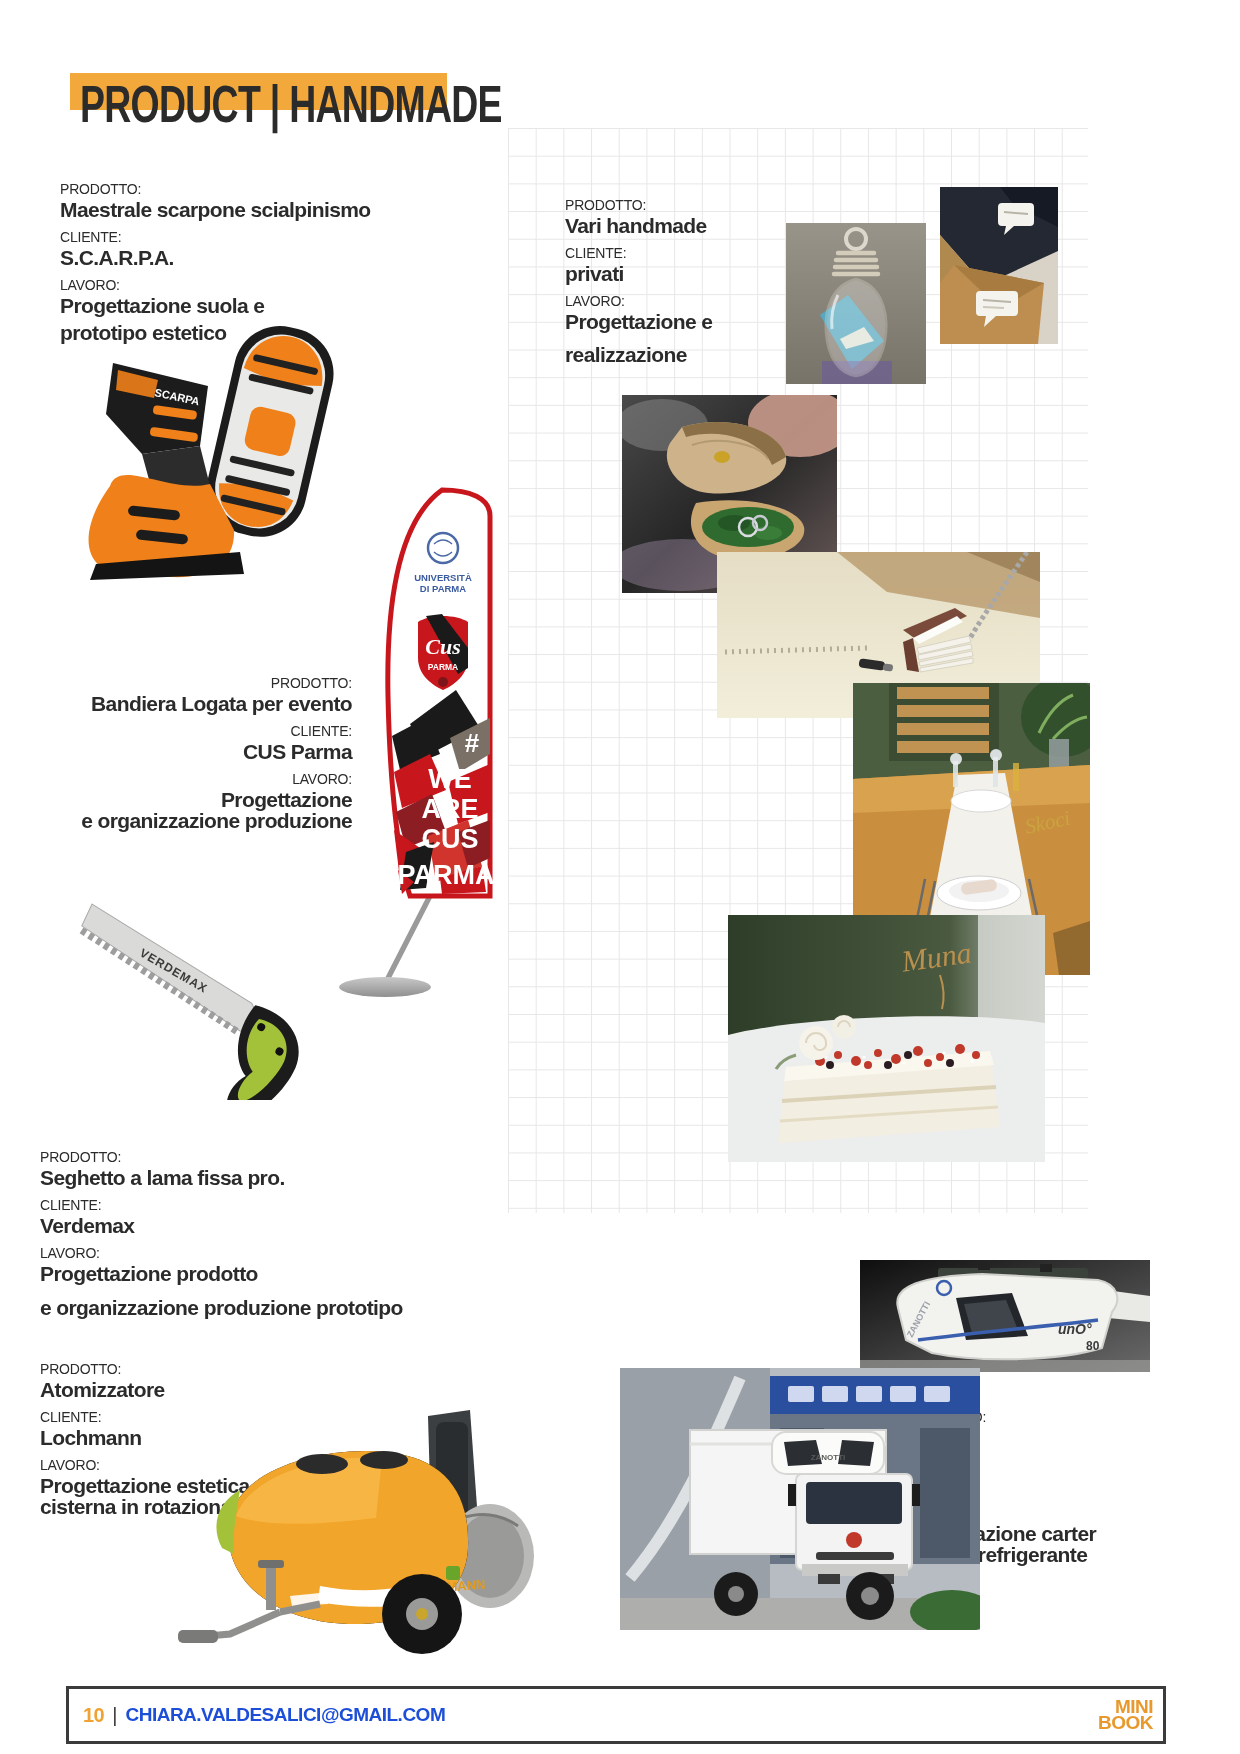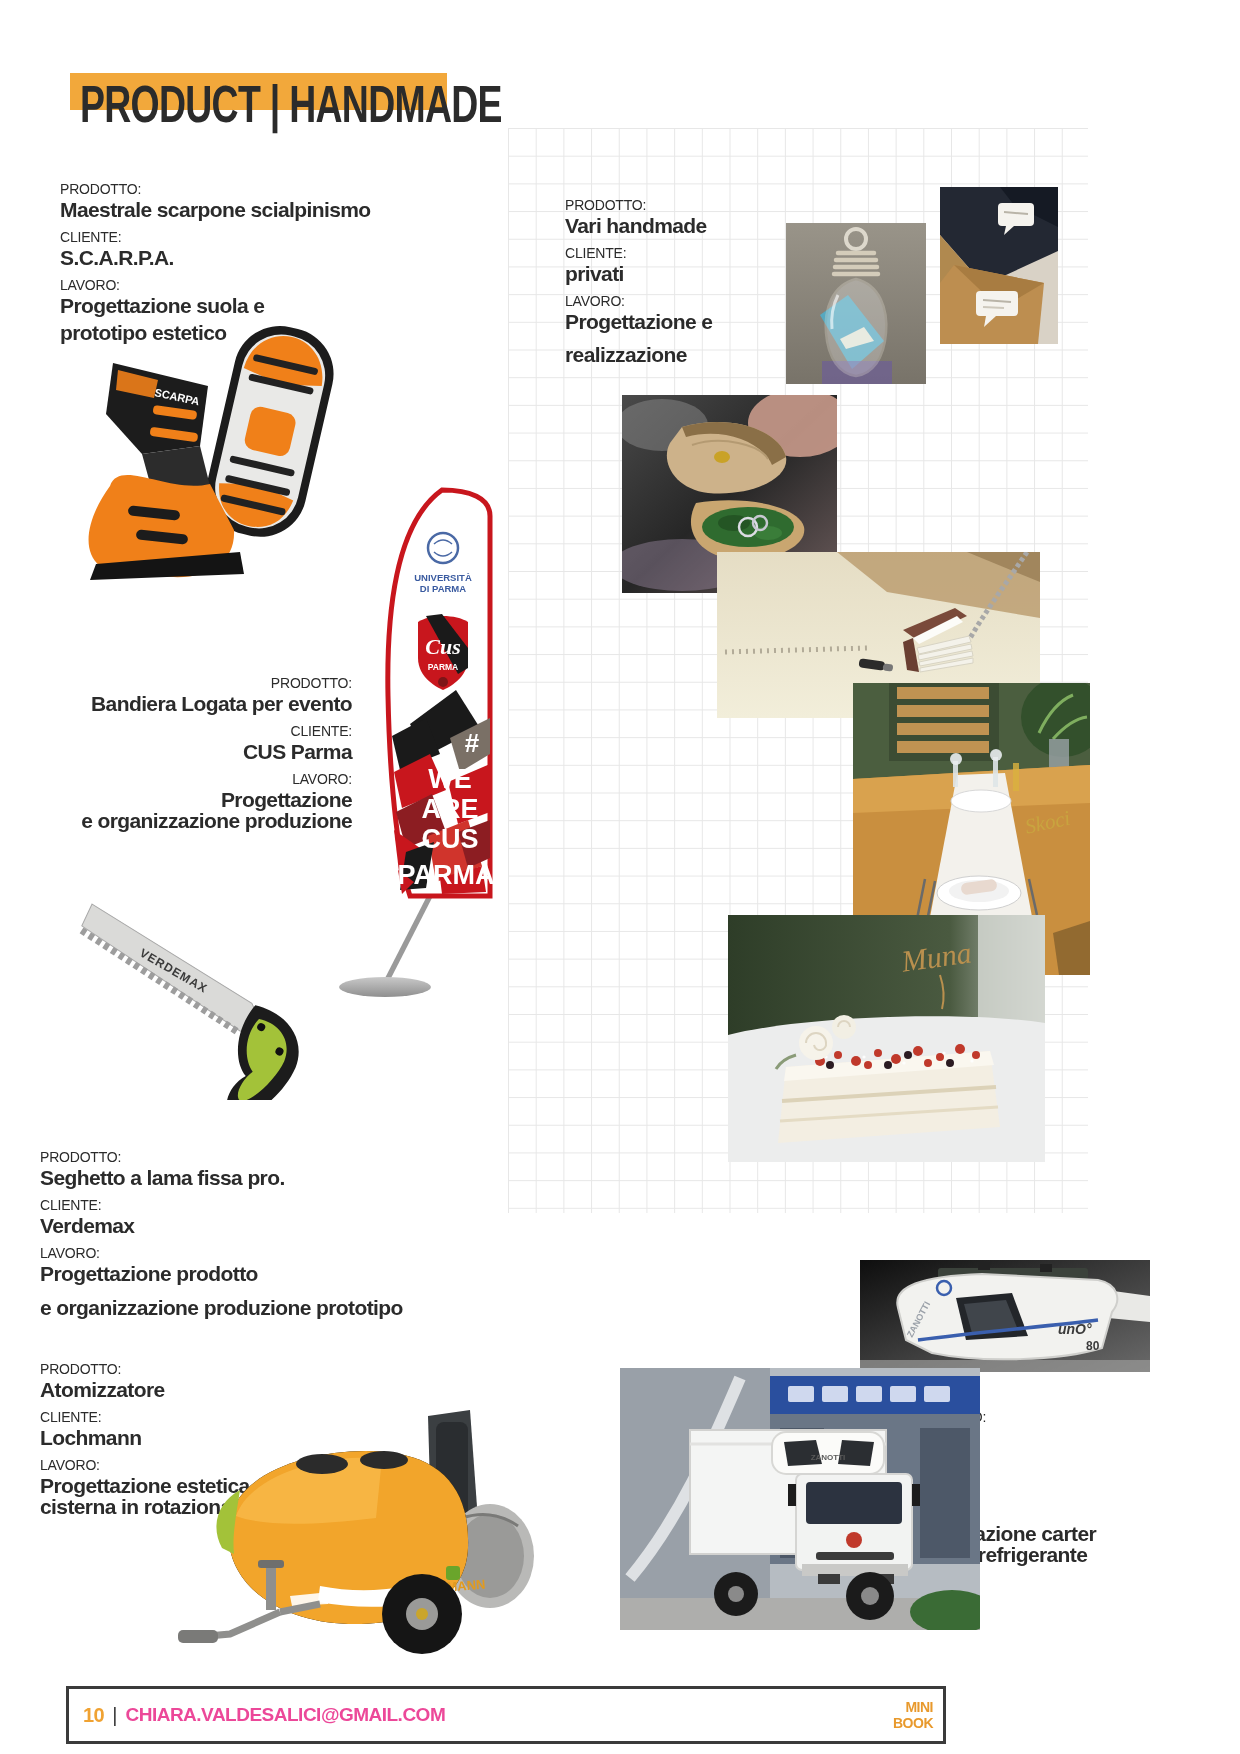--- a/index.html
+++ b/index.html
@@ -15,27 +15,27 @@
                      linear-gradient(to bottom,#e7e7e7 1px,transparent 1px);
     background-size:27.7px 27.7px;}
   
   .pblock{line-height:1;}
   .pblock .lab{display:block;font-size:14px;font-weight:500;letter-spacing:-0.2px;margin-top:10px;color:#2b2b2b;}
   .pblock .val{display:block;font-size:21px;font-weight:700;letter-spacing:-0.6px;margin-top:3px;line-height:21px;color:#2b2b2b;}
   .pblock.right{text-align:right;}
   .photo{overflow:hidden;}
   .photo svg{display:block;}
   
-  .footer-box{left:66px;top:1686px;width:880px;height:58px;border:3px solid #3b3b3b;
+  .footer-box{left:66px;top:1686px;width:1100px;height:58px;border:3px solid #3b3b3b;
     display:flex;align-items:center;justify-content:space-between;box-sizing:border-box;padding:0 10px 0 14px;}
   .footer-left{display:flex;align-items:center;gap:8px;font-weight:700;}
   .page-num{color:#F0A232;font-size:20px;letter-spacing:-0.5px;}
   .f-sep{color:#3b3b3b;font-size:20px;font-weight:400;}
-  .email{color:#ec4899;font-size:19px;letter-spacing:-0.5px;font-weight:700;}
-  .brandmark{text-align:right;color:#E8992C;font-size:14px;font-weight:700;line-height:16px;letter-spacing:-0.5px;}
+  .email{color:#1d4ed8;font-size:19px;letter-spacing:-0.5px;font-weight:700;}
+  .brandmark{text-align:right;color:#E8992C;font-size:19px;font-weight:700;line-height:16px;letter-spacing:-0.5px;}
 </style>
 </head>
 <body>
 
 <div class="abs grid-paper"></div>
 
 <div class="abs header-bar"></div>
 <div class="abs header-title">PRODUCT | HANDMADE</div>
 
 <div class="abs pblock" style="left:60px;top:172px;width:360px;">

